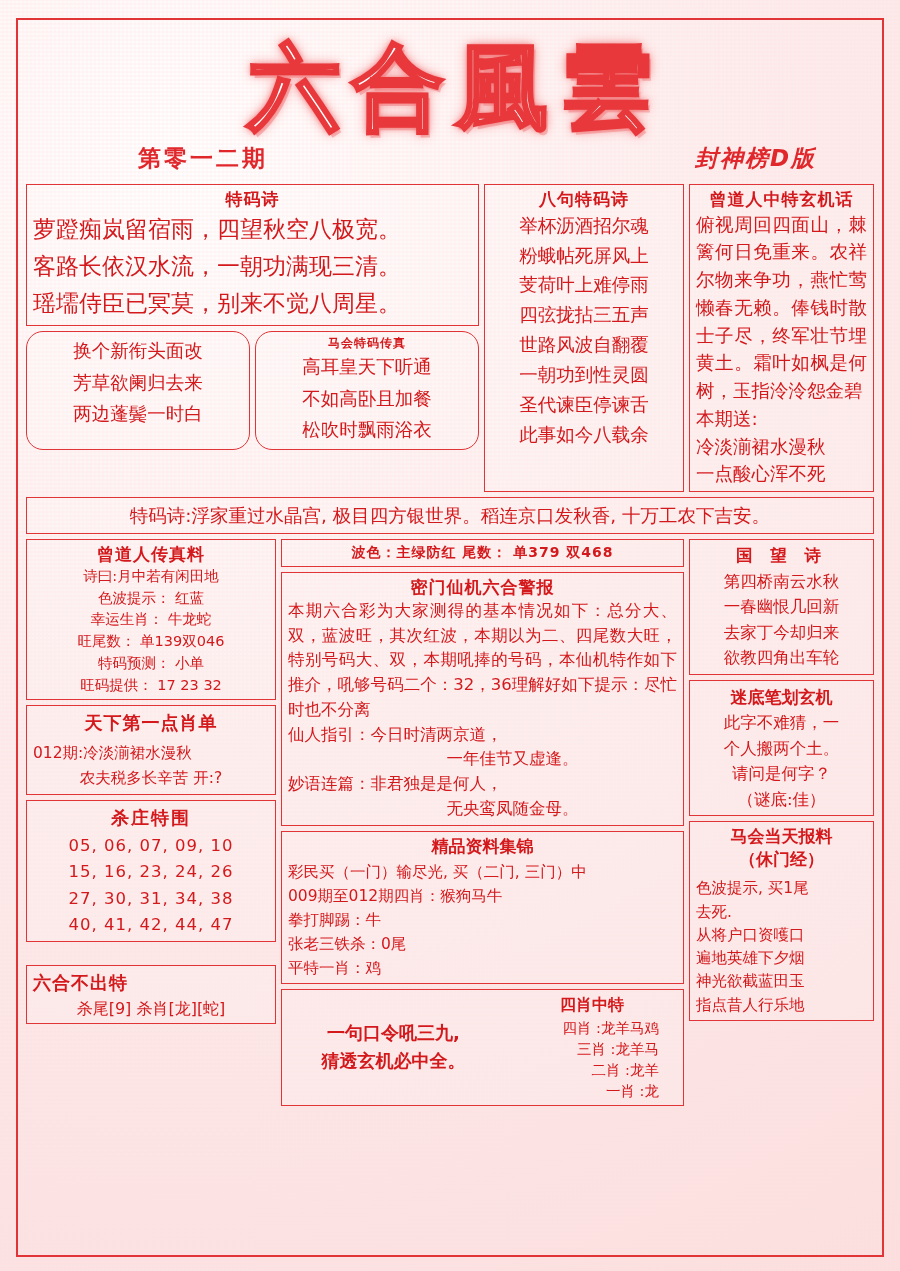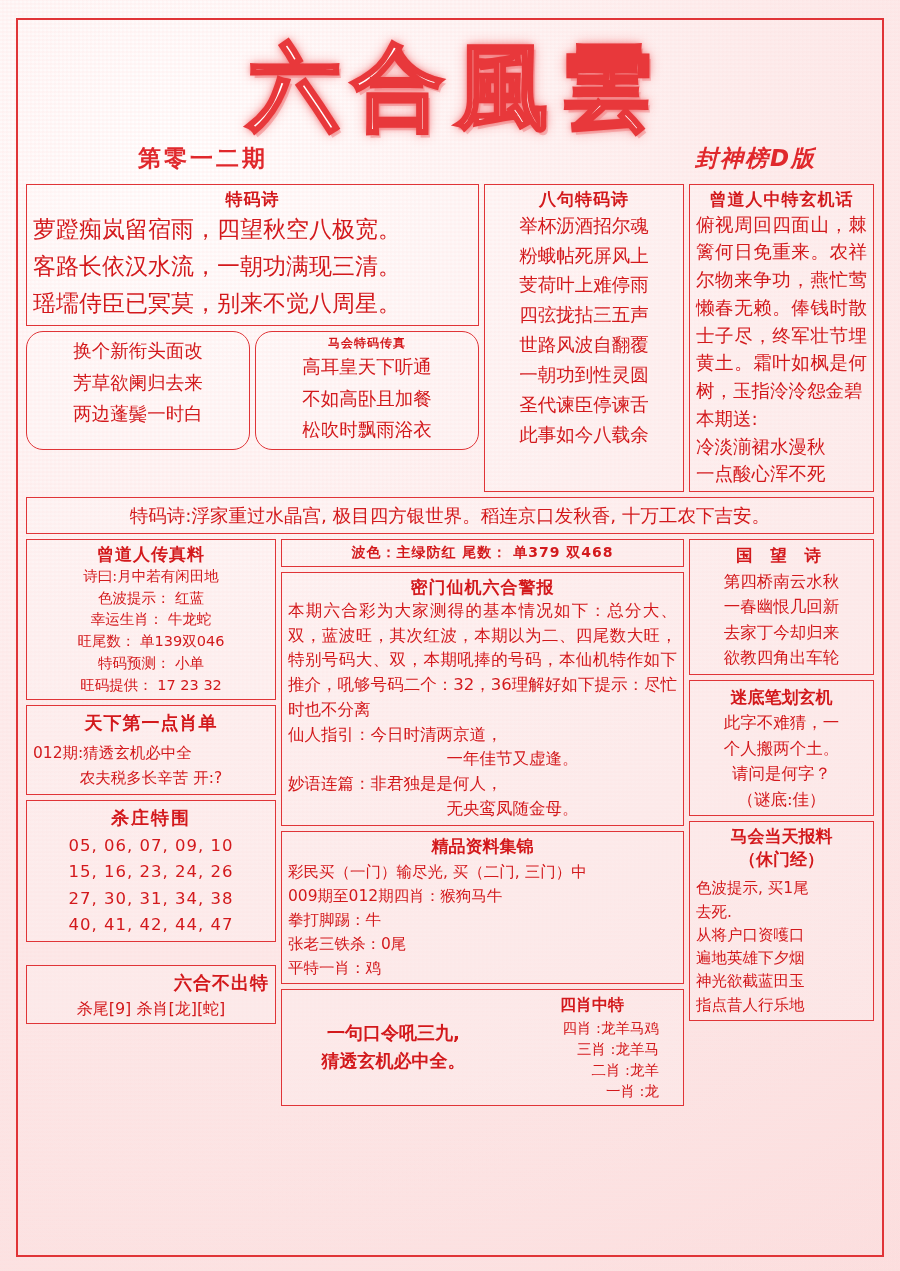--- a/index.html
+++ b/index.html
@@ -123,21 +123,21 @@
 
   .shazhuang .t{font-size:18px;font-weight:bold;text-align:center;letter-spacing:2px;padding:2px 0 3px;}
   .shazhuang .nums{font-size:16.5px;line-height:1.6;text-align:center;letter-spacing:1px;}
 
   .jingpin .t{font-size:17px;font-weight:bold;text-align:center;padding-bottom:2px;}
   .jingpin .body{font-size:15.5px;line-height:1.55;}
 
   .baoliao{font-size:15.5px;line-height:1.5;text-align:left;}
   .baoliao .t{font-size:17px;font-weight:bold;text-align:center;line-height:1.35;}
 
-  .liuhe .t{font-size:18px;font-weight:bold;text-align:right;letter-spacing:1px;padding:2px 0 4px;}
+  .liuhe .t{font-size:18px;font-weight:bold;text-align:left;letter-spacing:1px;padding:2px 0 4px;}
   .liuhe .body{font-size:16px;text-align:center;}
 
   .slogan{font-size:18px;text-align:center;line-height:1.6;font-weight:bold;}
 
   .sixiao{font-size:14.5px;line-height:1.45;}
   .sixiao .t{font-size:16px;font-weight:bold;text-align:center;padding-bottom:2px;}
   .sixiao .r{text-align:right;padding-right:18px;}
 </style>
 </head>
 <body>
@@ -223,21 +223,21 @@
           <div>色波提示：  红蓝</div>
           <div>幸运生肖：  牛龙蛇</div>
           <div>旺尾数：  单139双046</div>
           <div>特码预测：  小单</div>
           <div>旺码提供：  17  23  32</div>
         </div>
       </div>
 
       <div class="box dianxiao">
         <div class="t">天下第一点肖单</div>
-        <div>012期:猜透玄机必中全</div>
+        <div>012期:冷淡湔裙水漫秋</div>
         <div style="text-align:center">农夫税多长辛苦   开:?</div>
       </div>
 
       <div class="box shazhuang">
         <div class="t">杀庄特围</div>
         <div class="nums">
           <div>05, 06, 07, 09, 10</div>
           <div>15, 16, 23, 24, 26</div>
           <div>27, 30, 31, 34, 38</div>
           <div>40, 41, 42, 44, 47</div>

